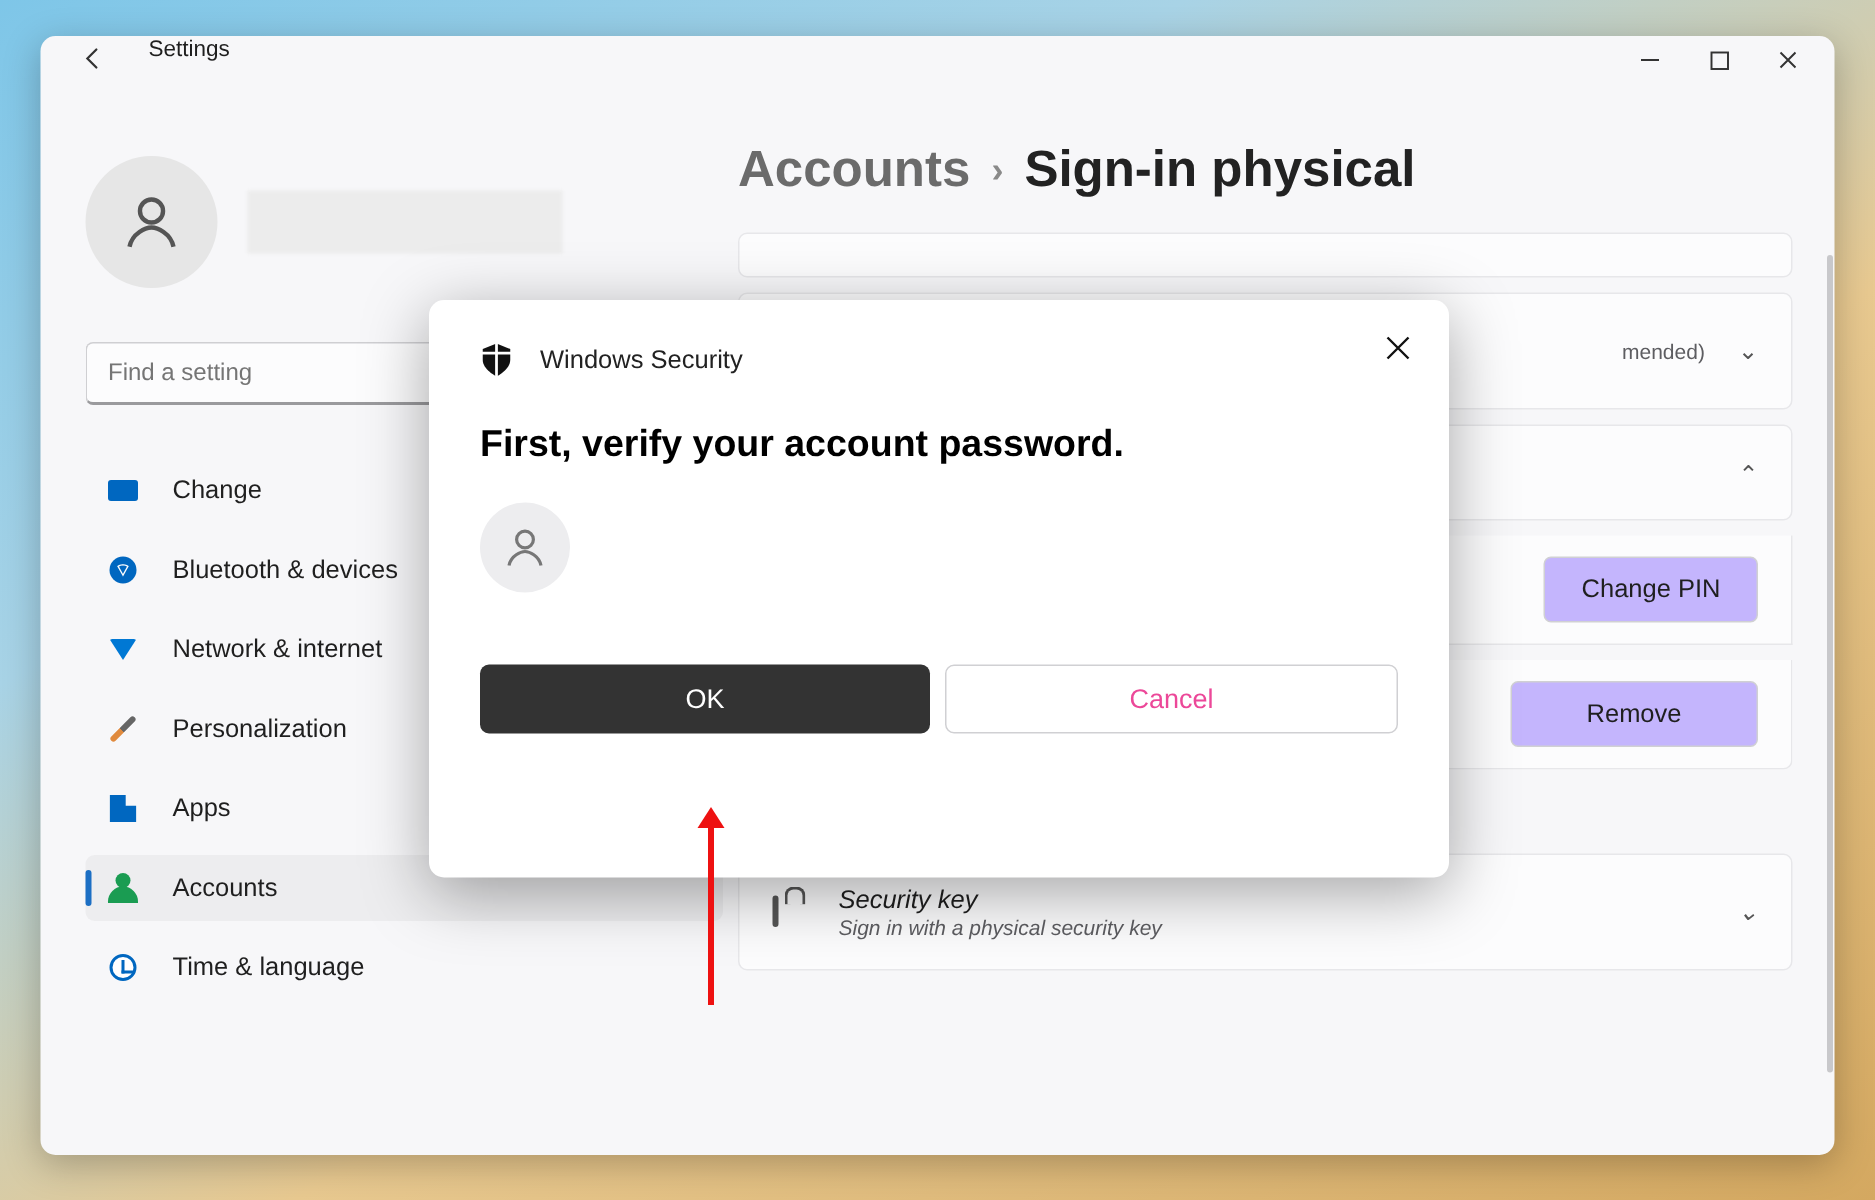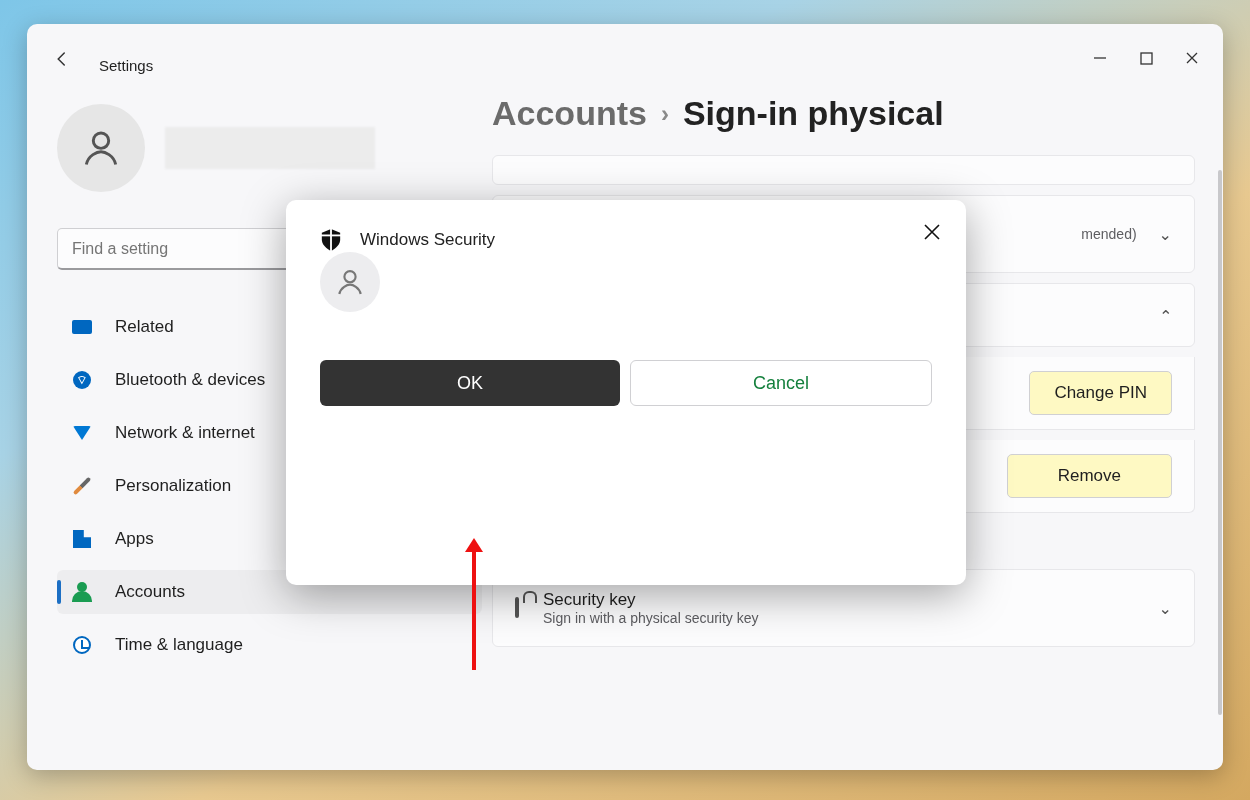--- a/index.html
+++ b/index.html
@@ -7,21 +7,21 @@
   body {
     background: linear-gradient(150deg,#7ec6e8 0%,#a8d3e6 30%,#e8c990 60%,#d4a860 100%);
     position: relative;
   }
   
   .window {
     position:absolute; left:27px; top:24px; width:1196px; height:746px;
     background:#f7f7f9; border-radius:10px; box-shadow:0 6px 24px rgba(0,0,0,.25);
     display:flex; flex-direction:column;
   }
-  .titlebar{ height:50px; display:flex; align-items:flex-end; padding:0 8px 0 20px; }
+  .titlebar{ height:50px; display:flex; align-items:flex-start; padding:0 8px 0 20px; }
   .back-btn{ width:30px;height:30px;display:flex;align-items:center;justify-content:center;color:#3a3a3a;}
   .title-text{ font-size:15px; color:#1f1f1f; margin-left:22px; }
   .winbtns{ margin-left:auto; display:flex; gap:0; }
   .winbtn{ width:46px; height:32px; display:flex; align-items:center; justify-content:center; color:#3a3a3a;}
   .body{ flex:1; display:flex; overflow:hidden; }
   
   .sidebar{ width:455px; padding:0 0 0 30px; }
   .profile{ display:flex; align-items:center; gap:20px; margin:30px 0 36px 0; }
   .avatar-lg{ width:88px; height:88px; border-radius:50%; background:#e6e6e6; display:flex; align-items:center; justify-content:center; }
   .name-blur{ width:210px; height:42px; background:#ececec; filter:blur(1px); }
@@ -46,21 +46,21 @@
   
   .main{ flex:1; padding:20px 28px 0 10px; overflow:hidden; position:relative;}
   .crumbs{ font-size:34px; font-weight:600; color:#222; display:flex; align-items:center; gap:14px; margin-bottom:22px;}
   .crumb-parent{ color:#6b6b6b; font-weight:600;}
   .crumb-sep{ color:#8a8a8a; font-size:24px;}
   .card{ background:#fcfcfd; border:1px solid #e7e7ea; border-radius:6px; padding:14px 22px; margin-bottom:10px; display:flex; align-items:center; position:relative;}
   .card .chev{ margin-left:auto; color:#555; font-size:16px;}
   .card.small{ height:22px; }
   .subtext{ color:#5d5d61; font-size:14px;}
   .thin-title{ font-size:17px; color:#1f1f1f;}
-  .btn-flat{ height:44px; padding:0 24px; border:1px solid #d0d0d3; background:#fef9c3; border-radius:5px; font-size:17px; color:#1f1f1f;}
+  .btn-flat{ height:44px; padding:0 24px; border:1px solid #d0d0d3; background:#c4b5fd; border-radius:5px; font-size:17px; color:#1f1f1f;}
   .related{ display:flex; gap:40px; align-items:center; padding:4px 26px 22px 26px;}
   .keyicon{ width:26px;height:34px;border:2px solid #555;border-radius:5px;position:relative;}
   .keyicon::after{content:"";position:absolute;top:-8px;left:6px;width:10px;height:10px;border:2px solid #555;border-radius:6px 6px 0 0;border-bottom:none;}
   .scrollbar{ position:absolute; right:1px; top:96px; width:4px; height:545px; background:#c8c8cb; border-radius:2px;}
   
   .dialog{
     position:absolute; left:286px; top:200px; width:680px; height:385px;
     background:#fff; border-radius:10px; box-shadow:0 10px 44px rgba(0,0,0,.35);
     padding:28px 34px; z-index:10;
   }
@@ -70,21 +70,21 @@
   .dlg-title{ font-size:25px; font-weight:600; margin:30px 0 24px 0;}
   .acct-row{ display:flex; gap:24px; align-items:flex-start;}
   .avatar-md{ width:60px;height:60px;border-radius:50%;background:#ededef;display:flex;align-items:center;justify-content:center;}
   .acct-info{ flex:1; }
   .acctname{ font-size:18px; color:#111; display:flex; align-items:center;}
   .acct-blur{ width:240px;height:24px;background:#e1e1e1;filter:blur(.5px);margin-left:2px;}
   .pw-field{ width:500px; height:34px; border:none; border-bottom:2px solid #1f1f1f; font-size:20px; letter-spacing:3px; padding:0 8px; margin-top:14px;}
   .dlg-btns{ display:flex; gap:10px; margin-top:48px;}
   .dlg-btn{ flex:1; height:46px; border-radius:6px; font-size:18px; border:none;}
   .dlg-ok{ background:#333; color:#fff;}
-  .dlg-cancel{ background:#fff; color:#15803d; border:1px solid #d0d0d3;}
+  .dlg-cancel{ background:#fff; color:#ec4899; border:1px solid #d0d0d3;}
   
   .arrow-ann{ position:absolute; left:472px; top:550px; width:4px; height:120px; background:#e11; z-index:20;}
   .arrow-ann::before{content:"";position:absolute;top:-12px;left:-7px;border-left:9px solid transparent;border-right:9px solid transparent;border-bottom:14px solid #e11;}
   svg{display:block}
 </style>
 </head>
 <body>
 
 <div class="window">
 
@@ -127,21 +127,21 @@
         <div class="name-blur"></div>
       </div>
 
       <input class="search" placeholder="Find a setting" style="">
 
       <div class="nav">
         <div class="navitem">
           <span class="nicon">
               <span class="i-system"></span>
             </span>
-          <span class="nlabel">Related</span>
+          <span class="nlabel">Change</span>
         </div>
         <div class="navitem">
           <span class="nicon">
               <span class="i-bt">⌔</span>
             </span>
           <span class="nlabel">Bluetooth &amp; devices</span>
         </div>
         <div class="navitem">
           <span class="nicon">
               <span class="i-net"></span>
@@ -202,21 +202,21 @@
       </div>
       <div class="card" style="justify-content:flex-end; border-top:none; border-radius:0 0 6px 6px; padding-right:22px;">
         <button class="btn-flat" style="padding:0 50px;">Remove</button>
       </div>
 
       <div class="related">
         <span class="thin-title">Related links</span>
         <span class="thin-title" style="color:#222;">I forgot my PIN</span>
       </div>
 
-      <div class="card" style="height:78px; gap:24px;">
+      <div class="card" style="height:78px; gap:40px;font-style:italic;">
         <span><span class="keyicon"></span></span>
         <div>
           <div class="thin-title">Security key</div>
           <div class="subtext">Sign in with a physical security key</div>
         </div>
         <span class="chev">⌄</span>
       </div>
 
       <div class="scrollbar"></div>
     </div>
@@ -236,20 +236,21 @@
         <rect x="0" y="7" width="24" height="2" fill="#fff"></rect>
     </svg>
     <span>Windows Security</span>
   </div>
   <div class="dlg-close">
     <svg width="18" height="18">
         <path d="M2 2l14 14M16 2L2 16" stroke="#111" stroke-width="1.6"></path>
       </svg>
   </div>
 
+  <div class="dlg-title">First, verify your account password.</div>
 
   <div class="acct-row">
     <div class="avatar-md">
       <svg width="32" height="32" viewBox="0 0 24 24">
           <circle cx="12" cy="8" r="4.2" stroke="#777" stroke-width="1.6" fill="none"></circle>
           <path d="M4 21c1-5 6-7 8-7s7 2 8 7" stroke="#777" stroke-width="1.6" fill="none"></path>
         </svg>
     </div>
   </div>
 

